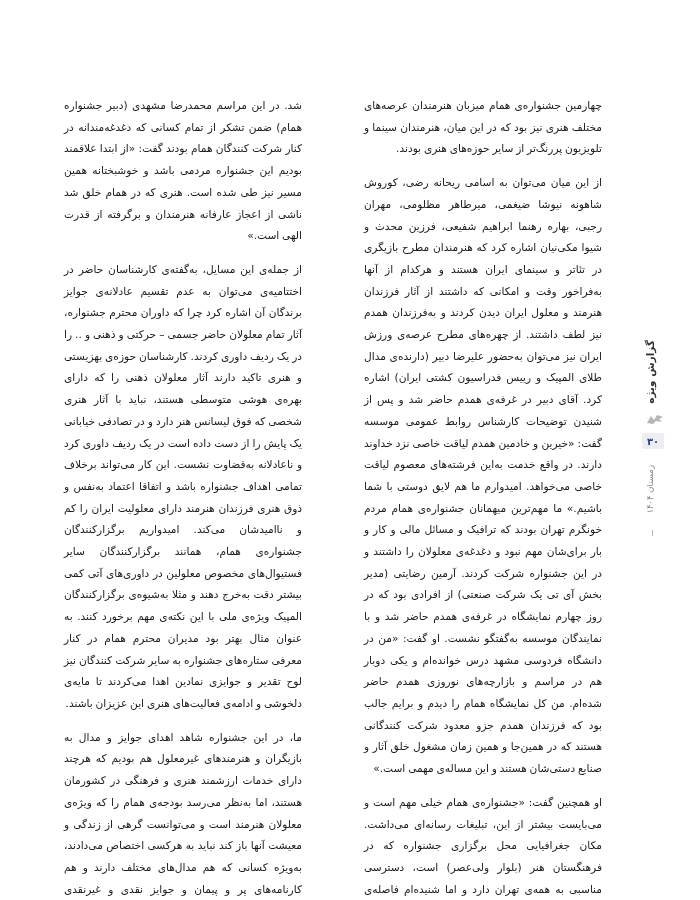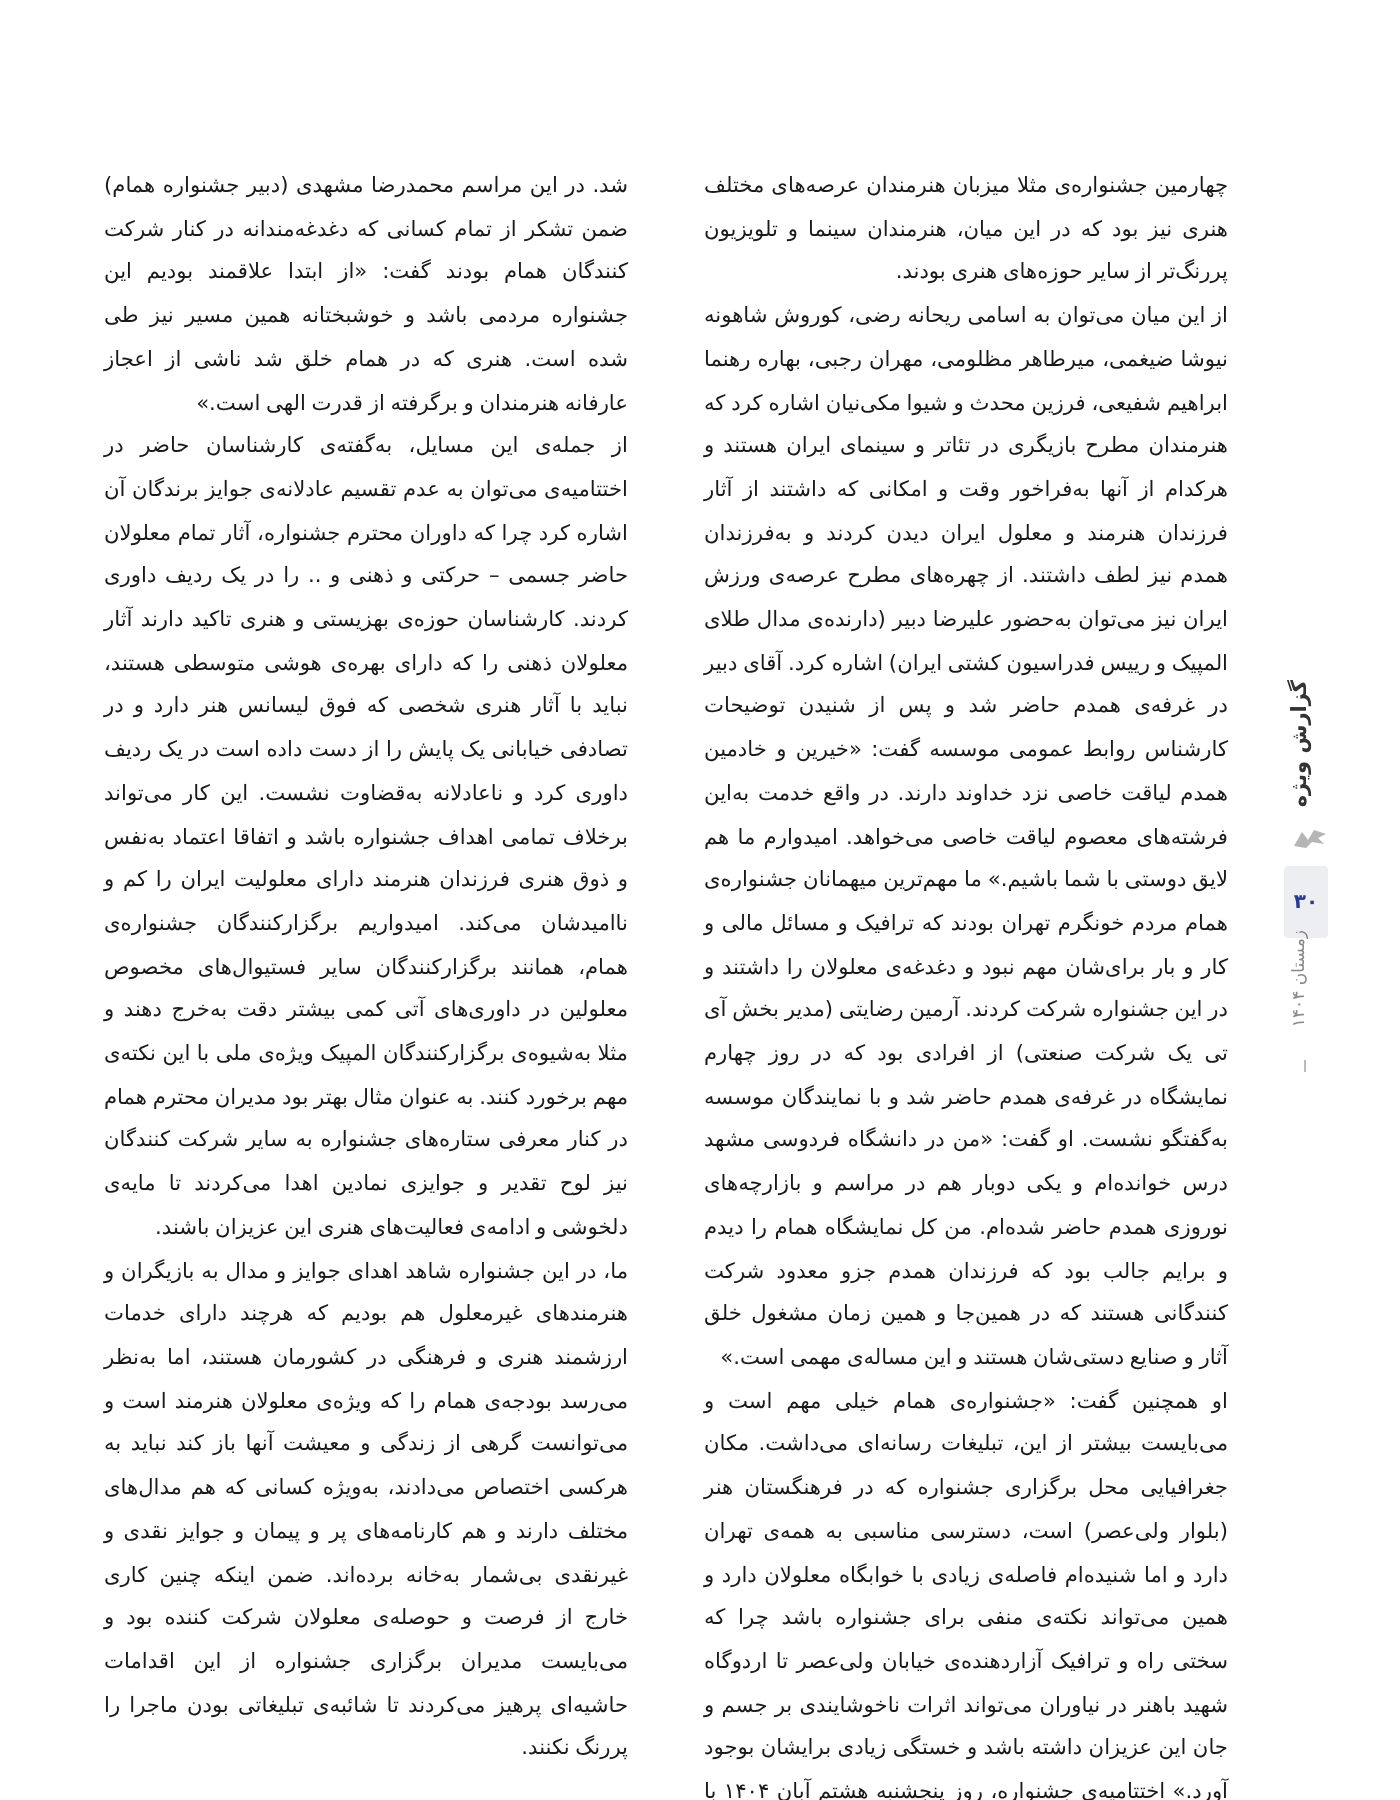--- a/index.html
+++ b/index.html
@@ -4,54 +4,54 @@
 <style>
   html, body { margin: 0; padding: 0; background: #ffffff; }
   body { width: 700px; height: 900px; position: relative; overflow: hidden;
          font-family: "DejaVu Sans", sans-serif; color: #1a1a1a; }
   .col {
     position: absolute; top: 83px; width: 262px;
     direction: rtl; text-align: justify; text-align-last: right;
     font-size: 10.6px; line-height: 21.7px; letter-spacing: -0.35px;
     word-spacing: -0.5px;
   }
-  .col p { margin: 0; }
+  .col p { margin: 12px; }
   .col-right { left: 352px; }
   .col-left { left: 52px; }
   .margin {
     position: absolute; left: 640px; top: 320px; width: 40px; height: 220px;
   }
   .section-label {
     position: absolute; left: 4px; top: 20px;
     writing-mode: vertical-rl; transform: rotate(180deg);
     font-size: 10.5px; font-weight: bold; color: #333;
   }
   .logo {
     position: absolute; left: 6px; top: 90px; width: 18px; height: 12px;
   }
   .page-box {
-    position: absolute; left: 2px; top: 113px; width: 22px; height: 36px;
+    position: absolute; left: 2px; top: 113px; width: 22px; height: 16px;
     background: #eceef1; border-radius: 2px;
     display: flex; align-items: center; justify-content: center;
     font-size: 10px; font-weight: bold; color: #2a3a8c;
   }
   .issue-date {
     position: absolute; left: 5px; top: 145px;
     writing-mode: vertical-rl; transform: rotate(180deg);
     font-size: 8.5px; color: #888;
   }
   .tick {
     position: absolute; left: 12px; top: 210px; width: 1px; height: 6px; background: #bbb;
   }
 </style>
 </head>
 <body>
 
 <div class="col col-right">
-  <p>چهارمین جشنواره‌ی مثلا میزبان هنرمندان عرصه‌های مختلف هنری نیز بود که در این میان، هنرمندان سینما و تلویزیون پررنگ‌تر از سایر حوزه‌های هنری بودند.</p>
+  <p>چهارمین جشنواره‌ی همام میزبان هنرمندان عرصه‌های مختلف هنری نیز بود که در این میان، هنرمندان سینما و تلویزیون پررنگ‌تر از سایر حوزه‌های هنری بودند.</p>
   <p>از این میان می‌توان به اسامی ریحانه رضی، کوروش شاهونه نیوشا ضیغمی، میرطاهر مظلومی، مهران رجبی، بهاره رهنما ابراهیم شفیعی، فرزین محدث و شیوا مکی‌نیان اشاره کرد که هنرمندان مطرح بازیگری در تئاتر و سینمای ایران هستند و هرکدام از آنها به‌فراخور وقت و امکانی که داشتند از آثار فرزندان هنرمند و معلول ایران دیدن کردند و به‌فرزندان همدم نیز لطف داشتند. از چهره‌های مطرح عرصه‌ی ورزش ایران نیز می‌توان به‌حضور علیرضا دبیر (دارنده‌ی مدال طلای المپیک و رییس فدراسیون کشتی ایران) اشاره کرد. آقای دبیر در غرفه‌ی همدم حاضر شد و پس از شنیدن توضیحات کارشناس روابط عمومی موسسه گفت: «خیرین و خادمین همدم لیاقت خاصی نزد خداوند دارند. در واقع خدمت به‌این فرشته‌های معصوم لیاقت خاصی می‌خواهد. امیدوارم ما هم لایق دوستی با شما باشیم.» ما مهم‌ترین میهمانان جشنواره‌ی همام مردم خونگرم تهران بودند که ترافیک و مسائل مالی و کار و بار برای‌شان مهم نبود و دغدغه‌ی معلولان را داشتند و در این جشنواره شرکت کردند. آرمین رضایتی (مدیر بخش آی تی یک شرکت صنعتی) از افرادی بود که در روز چهارم نمایشگاه در غرفه‌ی همدم حاضر شد و با نمایندگان موسسه به‌گفتگو نشست. او گفت: «من در دانشگاه فردوسی مشهد درس خوانده‌ام و یکی دوبار هم در مراسم و بازارچه‌های نوروزی همدم حاضر شده‌ام. من کل نمایشگاه همام را دیدم و برایم جالب بود که فرزندان همدم جزو معدود شرکت کنندگانی هستند که در همین‌جا و همین زمان مشغول خلق آثار و صنایع دستی‌شان هستند و این مساله‌ی مهمی است.»</p>
   <p>او همچنین گفت: «جشنواره‌ی همام خیلی مهم است و می‌بایست بیشتر از این، تبلیغات رسانه‌ای می‌داشت. مکان جغرافیایی محل برگزاری جشنواره که در فرهنگستان هنر (بلوار ولی‌عصر) است، دسترسی مناسبی به همه‌ی تهران دارد و اما شنیده‌ام فاصله‌ی زیادی با خوابگاه معلولان دارد و همین می‌تواند نکته‌ی منفی برای جشنواره باشد چرا که سختی راه و ترافیک آزاردهنده‌ی خیابان ولی‌عصر تا اردوگاه شهید باهنر در نیاوران می‌تواند اثرات ناخوشایندی بر جسم و جان این عزیزان داشته باشد و خستگی زیادی برایشان بوجود آورد.» اختتامیه‌ی جشنواره، روز پنجشنبه هشتم آبان ۱۴۰۴ با حضور چهره‌های سیاسی و هنری در کنار مردمی که دغدغه‌ی معلولان هنرمند را داشتند در برج میلاد با شکوه خاصی برگزار</p>
 </div>
 
 <div class="col col-left">
   <p>شد. در این مراسم محمدرضا مشهدی (دبیر جشنواره همام) ضمن تشکر از تمام کسانی که دغدغه‌مندانه در کنار شرکت کنندگان همام بودند گفت: «از ابتدا علاقمند بودیم این جشنواره مردمی باشد و خوشبختانه همین مسیر نیز طی شده است. هنری که در همام خلق شد ناشی از اعجاز عارفانه هنرمندان و برگرفته از قدرت الهی است.»</p>
   <p>از جمله‌ی این مسایل، به‌گفته‌ی کارشناسان حاضر در اختتامیه‌ی می‌توان به عدم تقسیم عادلانه‌ی جوایز برندگان آن اشاره کرد چرا که داوران محترم جشنواره، آثار تمام معلولان حاضر جسمی – حرکتی و ذهنی و .. را در یک ردیف داوری کردند. کارشناسان حوزه‌ی بهزیستی و هنری تاکید دارند آثار معلولان ذهنی را که دارای بهره‌ی هوشی متوسطی هستند، نباید با آثار هنری شخصی که فوق لیسانس هنر دارد و در تصادفی خیابانی یک پایش را از دست داده است در یک ردیف داوری کرد و ناعادلانه به‌قضاوت نشست. این کار می‌تواند برخلاف تمامی اهداف جشنواره باشد و اتفاقا اعتماد به‌نفس و ذوق هنری فرزندان هنرمند دارای معلولیت ایران را کم و ناامیدشان می‌کند. امیدواریم برگزارکنندگان جشنواره‌ی همام، همانند برگزارکنندگان سایر فستیوال‌های مخصوص معلولین در داوری‌های آتی کمی بیشتر دقت به‌خرج دهند و مثلا به‌شیوه‌ی برگزارکنندگان المپیک ویژه‌ی ملی با این نکته‌ی مهم برخورد کنند. به عنوان مثال بهتر بود مدیران محترم همام در کنار معرفی ستاره‌های جشنواره به سایر شرکت کنندگان نیز لوح تقدیر و جوایزی نمادین اهدا می‌کردند تا مایه‌ی دلخوشی و ادامه‌ی فعالیت‌های هنری این عزیزان باشند.</p>
   <p>ما، در این جشنواره شاهد اهدای جوایز و مدال به بازیگران و هنرمندهای غیرمعلول هم بودیم که هرچند دارای خدمات ارزشمند هنری و فرهنگی در کشورمان هستند، اما به‌نظر می‌رسد بودجه‌ی همام را که ویژه‌ی معلولان هنرمند است و می‌توانست گرهی از زندگی و معیشت آنها باز کند نباید به هرکسی اختصاص می‌دادند، به‌ویژه کسانی که هم مدال‌های مختلف دارند و هم کارنامه‌های پر و پیمان و جوایز نقدی و غیرنقدی بی‌شمار به‌خانه برده‌اند. ضمن اینکه چنین کاری خارج از فرصت و حوصله‌ی معلولان شرکت کننده بود و می‌بایست مدیران برگزاری جشنواره از این اقدامات حاشیه‌ای پرهیز می‌کردند تا شائبه‌ی تبلیغاتی بودن ماجرا را پررنگ نکنند.</p>
 </div>
 

